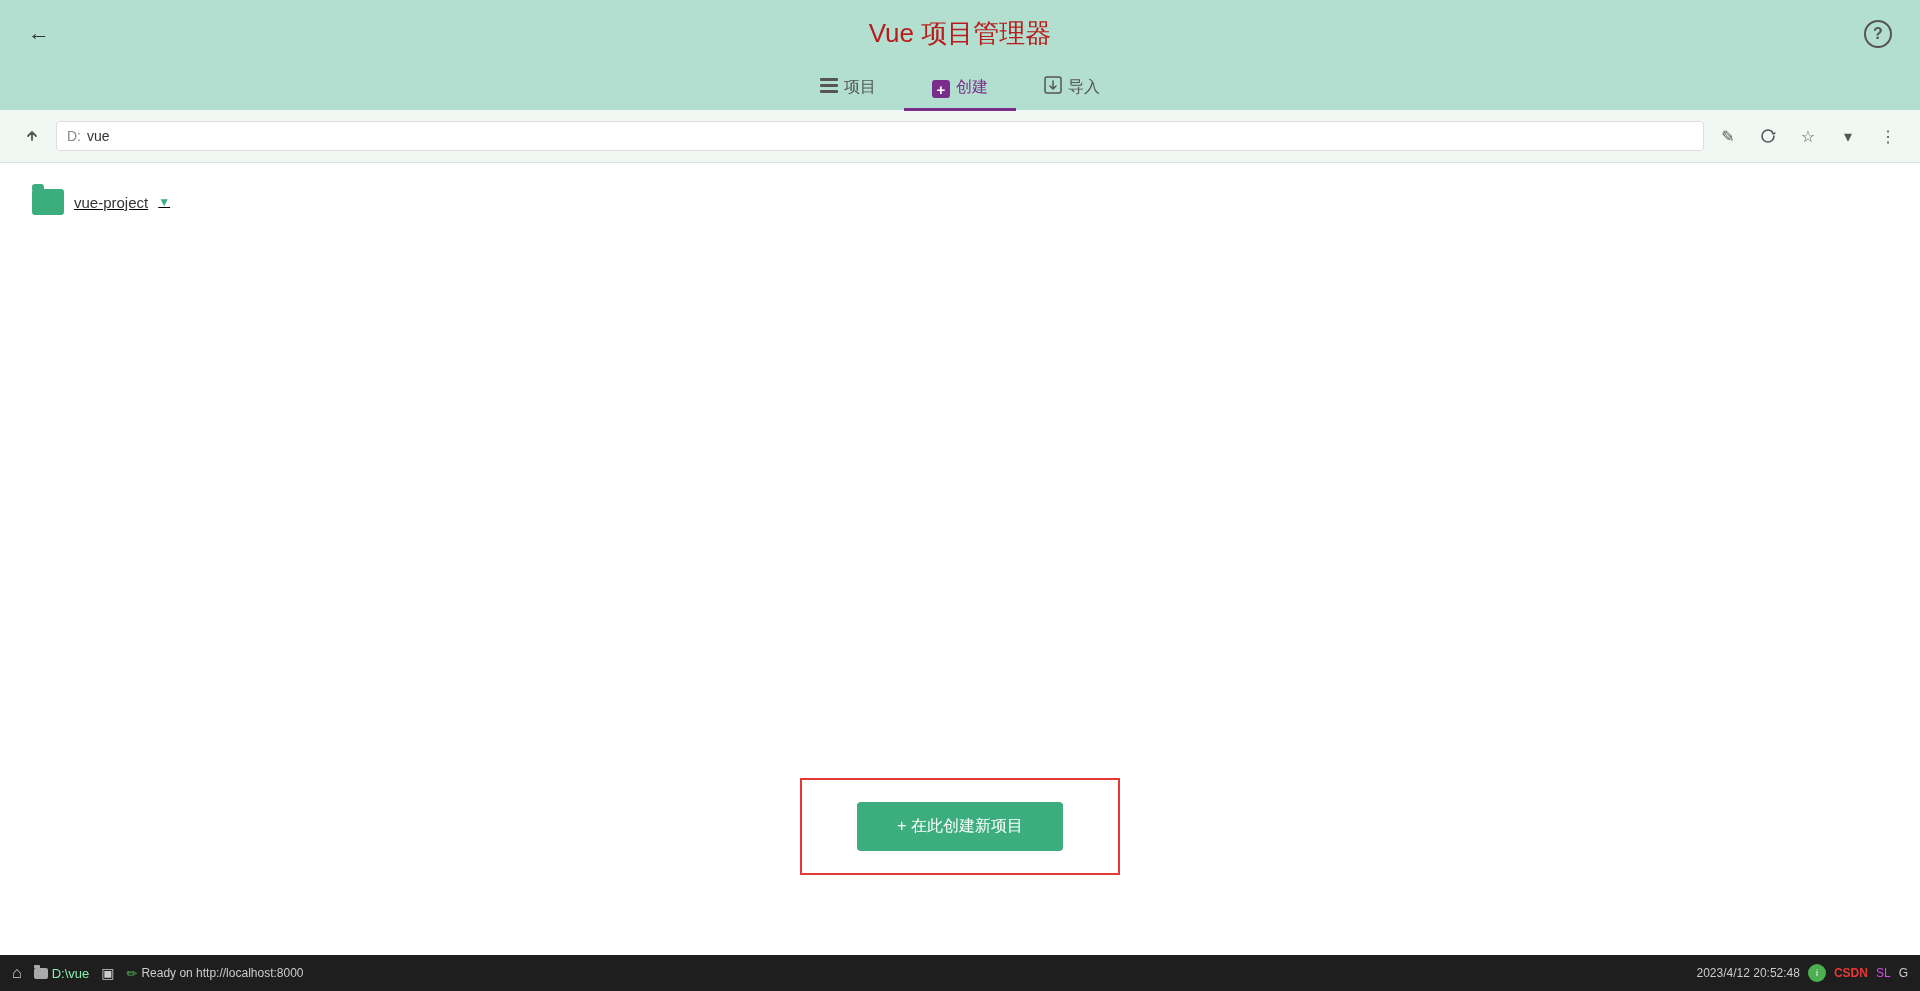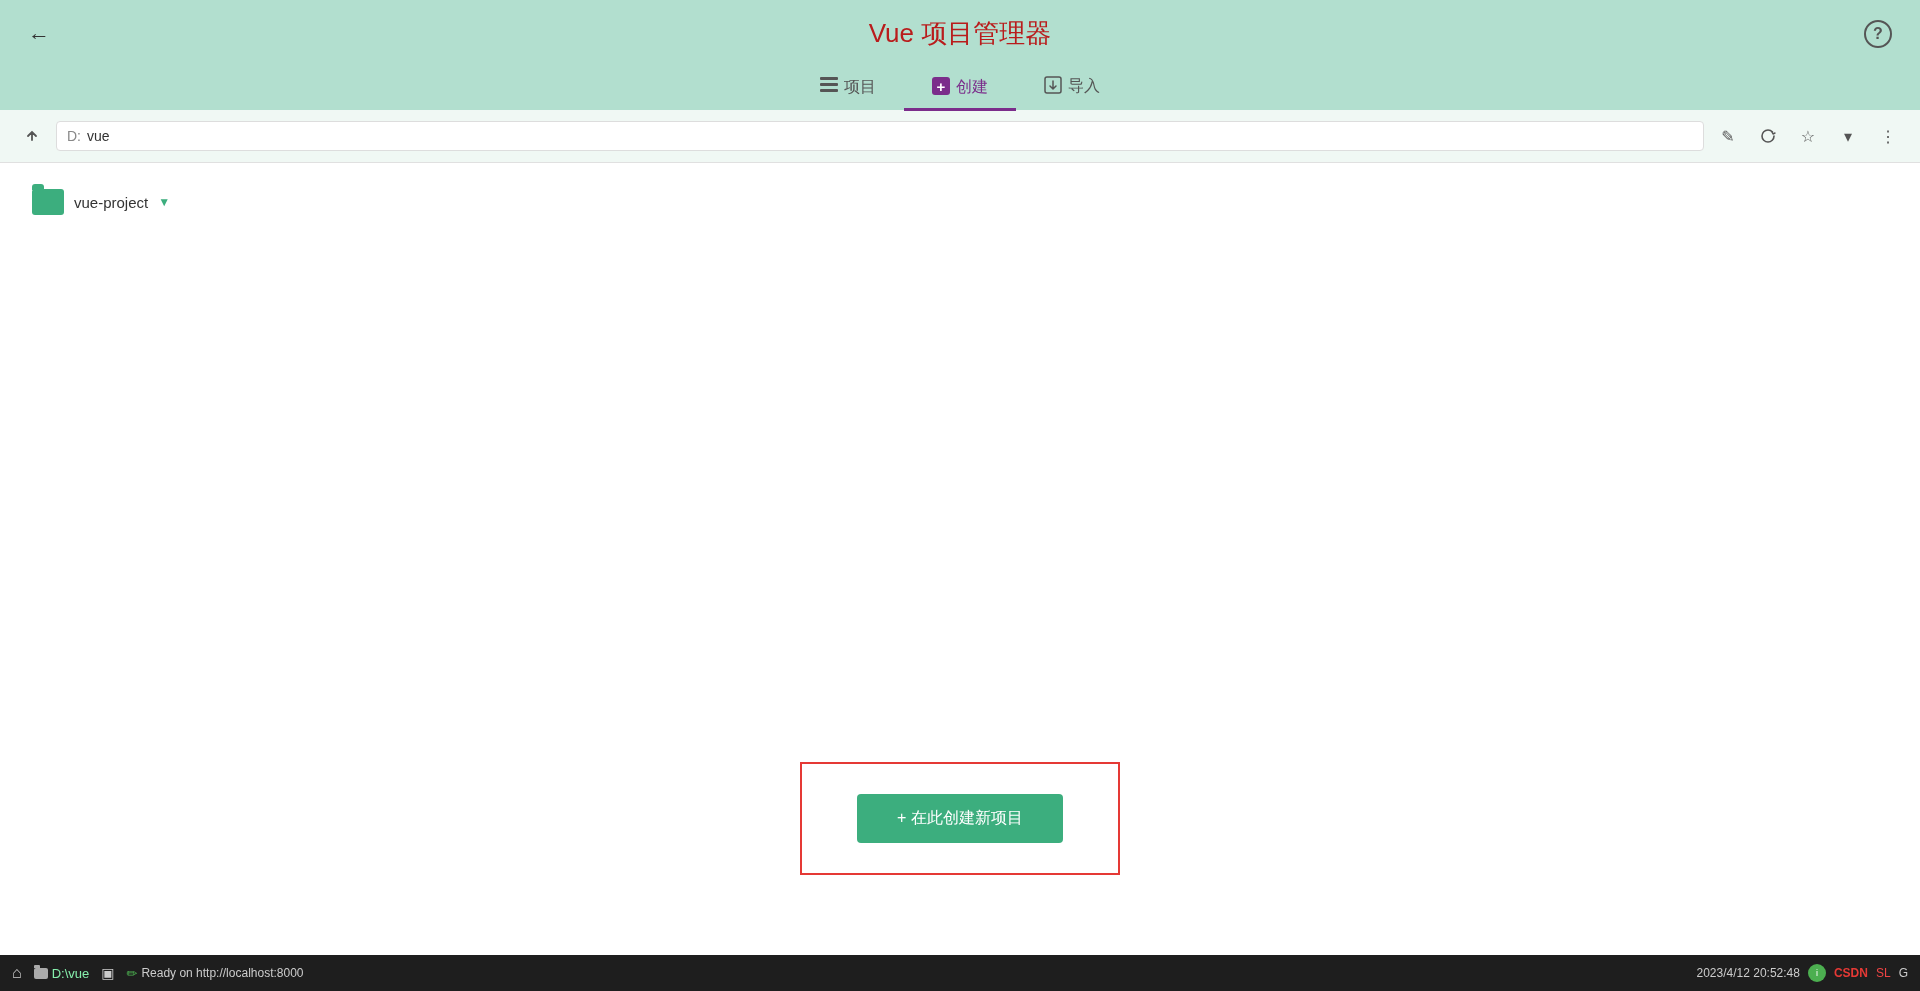--- a/index.html
+++ b/index.html
@@ -63,21 +63,21 @@
     }
 
     .header-tabs {
       display: flex;
       align-items: flex-end;
       gap: 0;
     }
 
     .tab-item {
       display: flex;
-      align-items: flex-start;
+      align-items: flex-end;
       gap: 6px;
       padding: 10px 28px;
       font-size: 16px;
       color: #555;
       cursor: pointer;
       border-bottom: 3px solid transparent;
       position: relative;
       top: 1px;
     }
 
@@ -147,20 +147,21 @@
     }
 
     .folder-item {
       display: flex;
       align-items: center;
       gap: 10px;
       padding: 6px 8px;
       cursor: pointer;
       border-radius: 4px;
       width: fit-content;
+      text-decoration: underline;
     }
 
     .folder-icon {
       width: 32px;
       height: 26px;
       background: #3cae7e;
       border-radius: 3px;
       position: relative;
     }
 
@@ -189,21 +190,21 @@
     .create-area {
       position: absolute;
       bottom: 80px;
       left: 50%;
       transform: translateX(-50%);
       width: 320px;
     }
 
     .create-box {
       border: 2px solid #e53935;
-      padding: 30px 20px;
+      padding: 22px 20px;
       display: flex;
       align-items: center;
       justify-content: center;
       background: white;
     }
 
     .create-btn {
       background: #3cae7e;
       color: white;
       border: none;
@@ -371,16 +372,16 @@
 
   <div class="statusbar-ready">
     <span class="status-pen">✏</span>
     <span>Ready on http://localhost:8000</span>
   </div>
 
   <div class="statusbar-right">
     <span>2023/4/12  20:52:48</span>
     <span style="display:inline-flex;align-items:center;justify-content:center;width:18px;height:18px;border-radius:50%;background:#4caf50;color:white;font-size:9px;">i</span>
     <span style="color:#e53935;font-size:12px;font-weight:bold;">CSDN</span>
-    <span style="color:#ef4444;font-size:12px;text-align:right;">SL</span>
+    <span style="color:#d946ef;font-size:12px;text-align:right;">SL</span>
     <span style="color:#ccc;font-size:12px;">G</span>
   </div>
 </div>
 
 </body></html>

